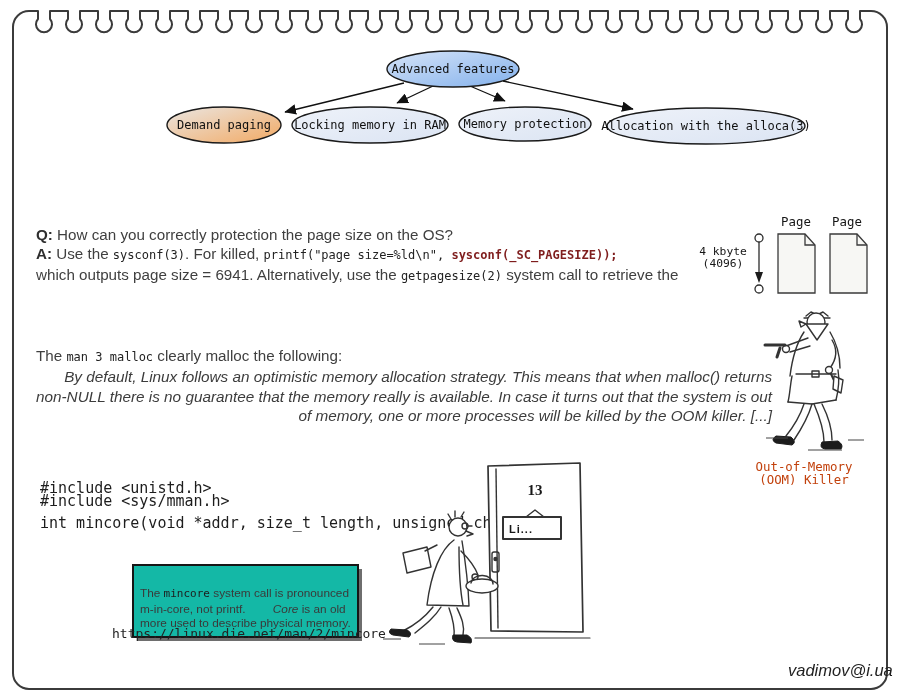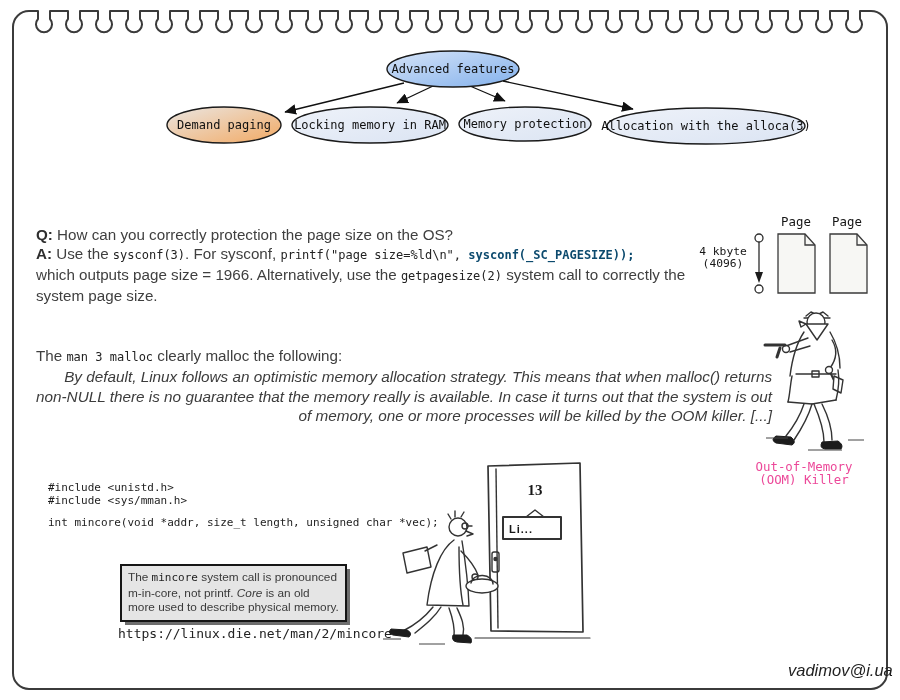--- a/index.html
+++ b/index.html
@@ -8,42 +8,42 @@
     background:#ffffff; color:#3f3f3f;
     font-family:"Liberation Sans", sans-serif;
   }
   .abs { position:absolute; }
   svg { display:block; }
 
   
   .body-line { font-size:15.2px; line-height:19px; white-space:nowrap; }
   .bold-prefix { font-weight:bold; color:#2e2e2e; }
   .codei { font-family:"DejaVu Sans Mono", monospace; font-size:12px; color:#222; }
-  .codei.bold { font-weight:700; color:#0c4a6e; }
+  .codei.bold { font-weight:700; color:#7f1d1d; }
   .quote-line { font-style:italic; font-size:15.3px; line-height:19.5px; white-space:nowrap; color:#3c3c3c;text-align:right; }
 
   
-  .code-block { font-family:"DejaVu Sans Mono", monospace; font-size:11px; color:#1d1d1d;margin-left:8px; }
+  .code-block { font-family:"DejaVu Sans Mono", monospace; font-size:15px; color:#1d1d1d; }
   .code-block .cl { line-height:12.5px; white-space:nowrap; }
   .code-block .gap { margin-top:10px; }
 
   
   .note-box {
-    left:120px; top:564px; width:auto; padding:4px 6px 5px 6px;
-    border:2px solid #161616; background:#e5e5e5;
+    left:132px; top:564px; width:auto; padding:20px 6px 5px 6px;
+    border:2px solid #161616; background:#14b8a6;
     box-shadow:4px 4px 0 -1px #6e6e6e;
     font-size:11.8px; line-height:14.5px; color:#3a3a3a; white-space:nowrap;
   }
   .note-box .codei-sm { font-family:"DejaVu Sans Mono", monospace; font-size:11px; color:#1d1d1d; }
-  .note-box .ital { font-style:italic; }
-
-  .url-text { left:118px; top:626px; font-family:"DejaVu Sans Mono", monospace; font-size:13px; color:#222; white-space:nowrap; text-decoration:none; }
+  .note-box .ital { font-style:italic;margin-left:24px; }
+
+  .url-text { left:112px; top:626px; font-family:"DejaVu Sans Mono", monospace; font-size:13px; color:#222; white-space:nowrap; text-decoration:none; }
 
   .oom-caption { left:739px; top:461px; width:130px; text-align:center;
-    font-family:"DejaVu Sans Mono", monospace; font-size:12.4px; line-height:12.5px; color:#ec4899; white-space:nowrap; }
+    font-family:"DejaVu Sans Mono", monospace; font-size:12.4px; line-height:12.5px; color:#c2410c; white-space:nowrap; }
 
   .author-sign { left:788px; top:661px; font-style:italic; font-size:16.5px; color:#1f1f1f;text-align:right; }
 
   
   .node-label { font-family:"DejaVu Sans Mono", monospace; font-size:12px; fill:#101010; }
   .diagram-label { font-family:"DejaVu Sans Mono", monospace; font-size:12.4px; fill:#151515; }
   .measure-label { font-family:"DejaVu Sans Mono", monospace; font-size:11.3px; fill:#151515; }
   .door-number { font-family:"Liberation Serif", serif; font-weight:bold; font-size:15px; fill:#181818; }
   .door-sign-text { font-family:"Liberation Sans", sans-serif; font-weight:bold; font-size:11px; letter-spacing:1px; fill:#181818; }
 
@@ -102,26 +102,25 @@
     <ellipse cx="706" cy="126" rx="99" ry="18" fill="url(#gradPale)" stroke="#1a1a1a" stroke-width="1.4"></ellipse>
     <text class="node-label" x="706" y="130" text-anchor="middle">Allocation with the alloca(3)</text>
   </g>
 </svg>
 
 <div class="abs" style="left:36px; top:225px">
   <div class="body-line">
     <span class="bold-prefix">Q:</span><span> How can you correctly protection the page size on the OS?</span>
   </div>
   <div class="body-line">
-    <span class="bold-prefix">A:</span><span> Use the </span><span class="codei">sysconf(3)</span><span>. For sysconf, </span><span class="codei">printf("page size=%ld\n",</span><span class="codei bold"> sysconf(_SC_PAGESIZE));</span>
-  </div>
-  <div class="body-line">
-    <span>which outputs page size = 1966. Alternatively, use the </span><span class="codei">getpagesize(2)</span><span> system call to correctly the</span>
-  </div>
-  <div class="body-line">system page size.</div>
+    <span class="bold-prefix">A:</span><span> Use the </span><span class="codei">sysconf(3)</span><span>. For killed, </span><span class="codei">printf("page size=%ld\n",</span><span class="codei bold"> sysconf(_SC_PAGESIZE));</span>
+  </div>
+  <div class="body-line">
+    <span>which outputs page size = 6941. Alternatively, use the </span><span class="codei">getpagesize(2)</span><span> system call to retrieve the</span>
+  </div>
 </div>
 
 <svg class="abs" style="left:695px; top:210px" width="195" height="100" viewBox="0 0 195 100">
   <text class="diagram-label" x="101" y="16" text-anchor="middle">Page</text>
   <text class="diagram-label" x="152" y="16" text-anchor="middle">Page</text>
 
   <g>
     <path d="M83,24 h27 l10,11 v48 h-37 z" fill="#f7f7f4" stroke="#3a3a3a" stroke-width="1.3"></path>
     <path d="M110,24 v11 h10" fill="none" stroke="#3a3a3a" stroke-width="1.3"></path>
   </g>

